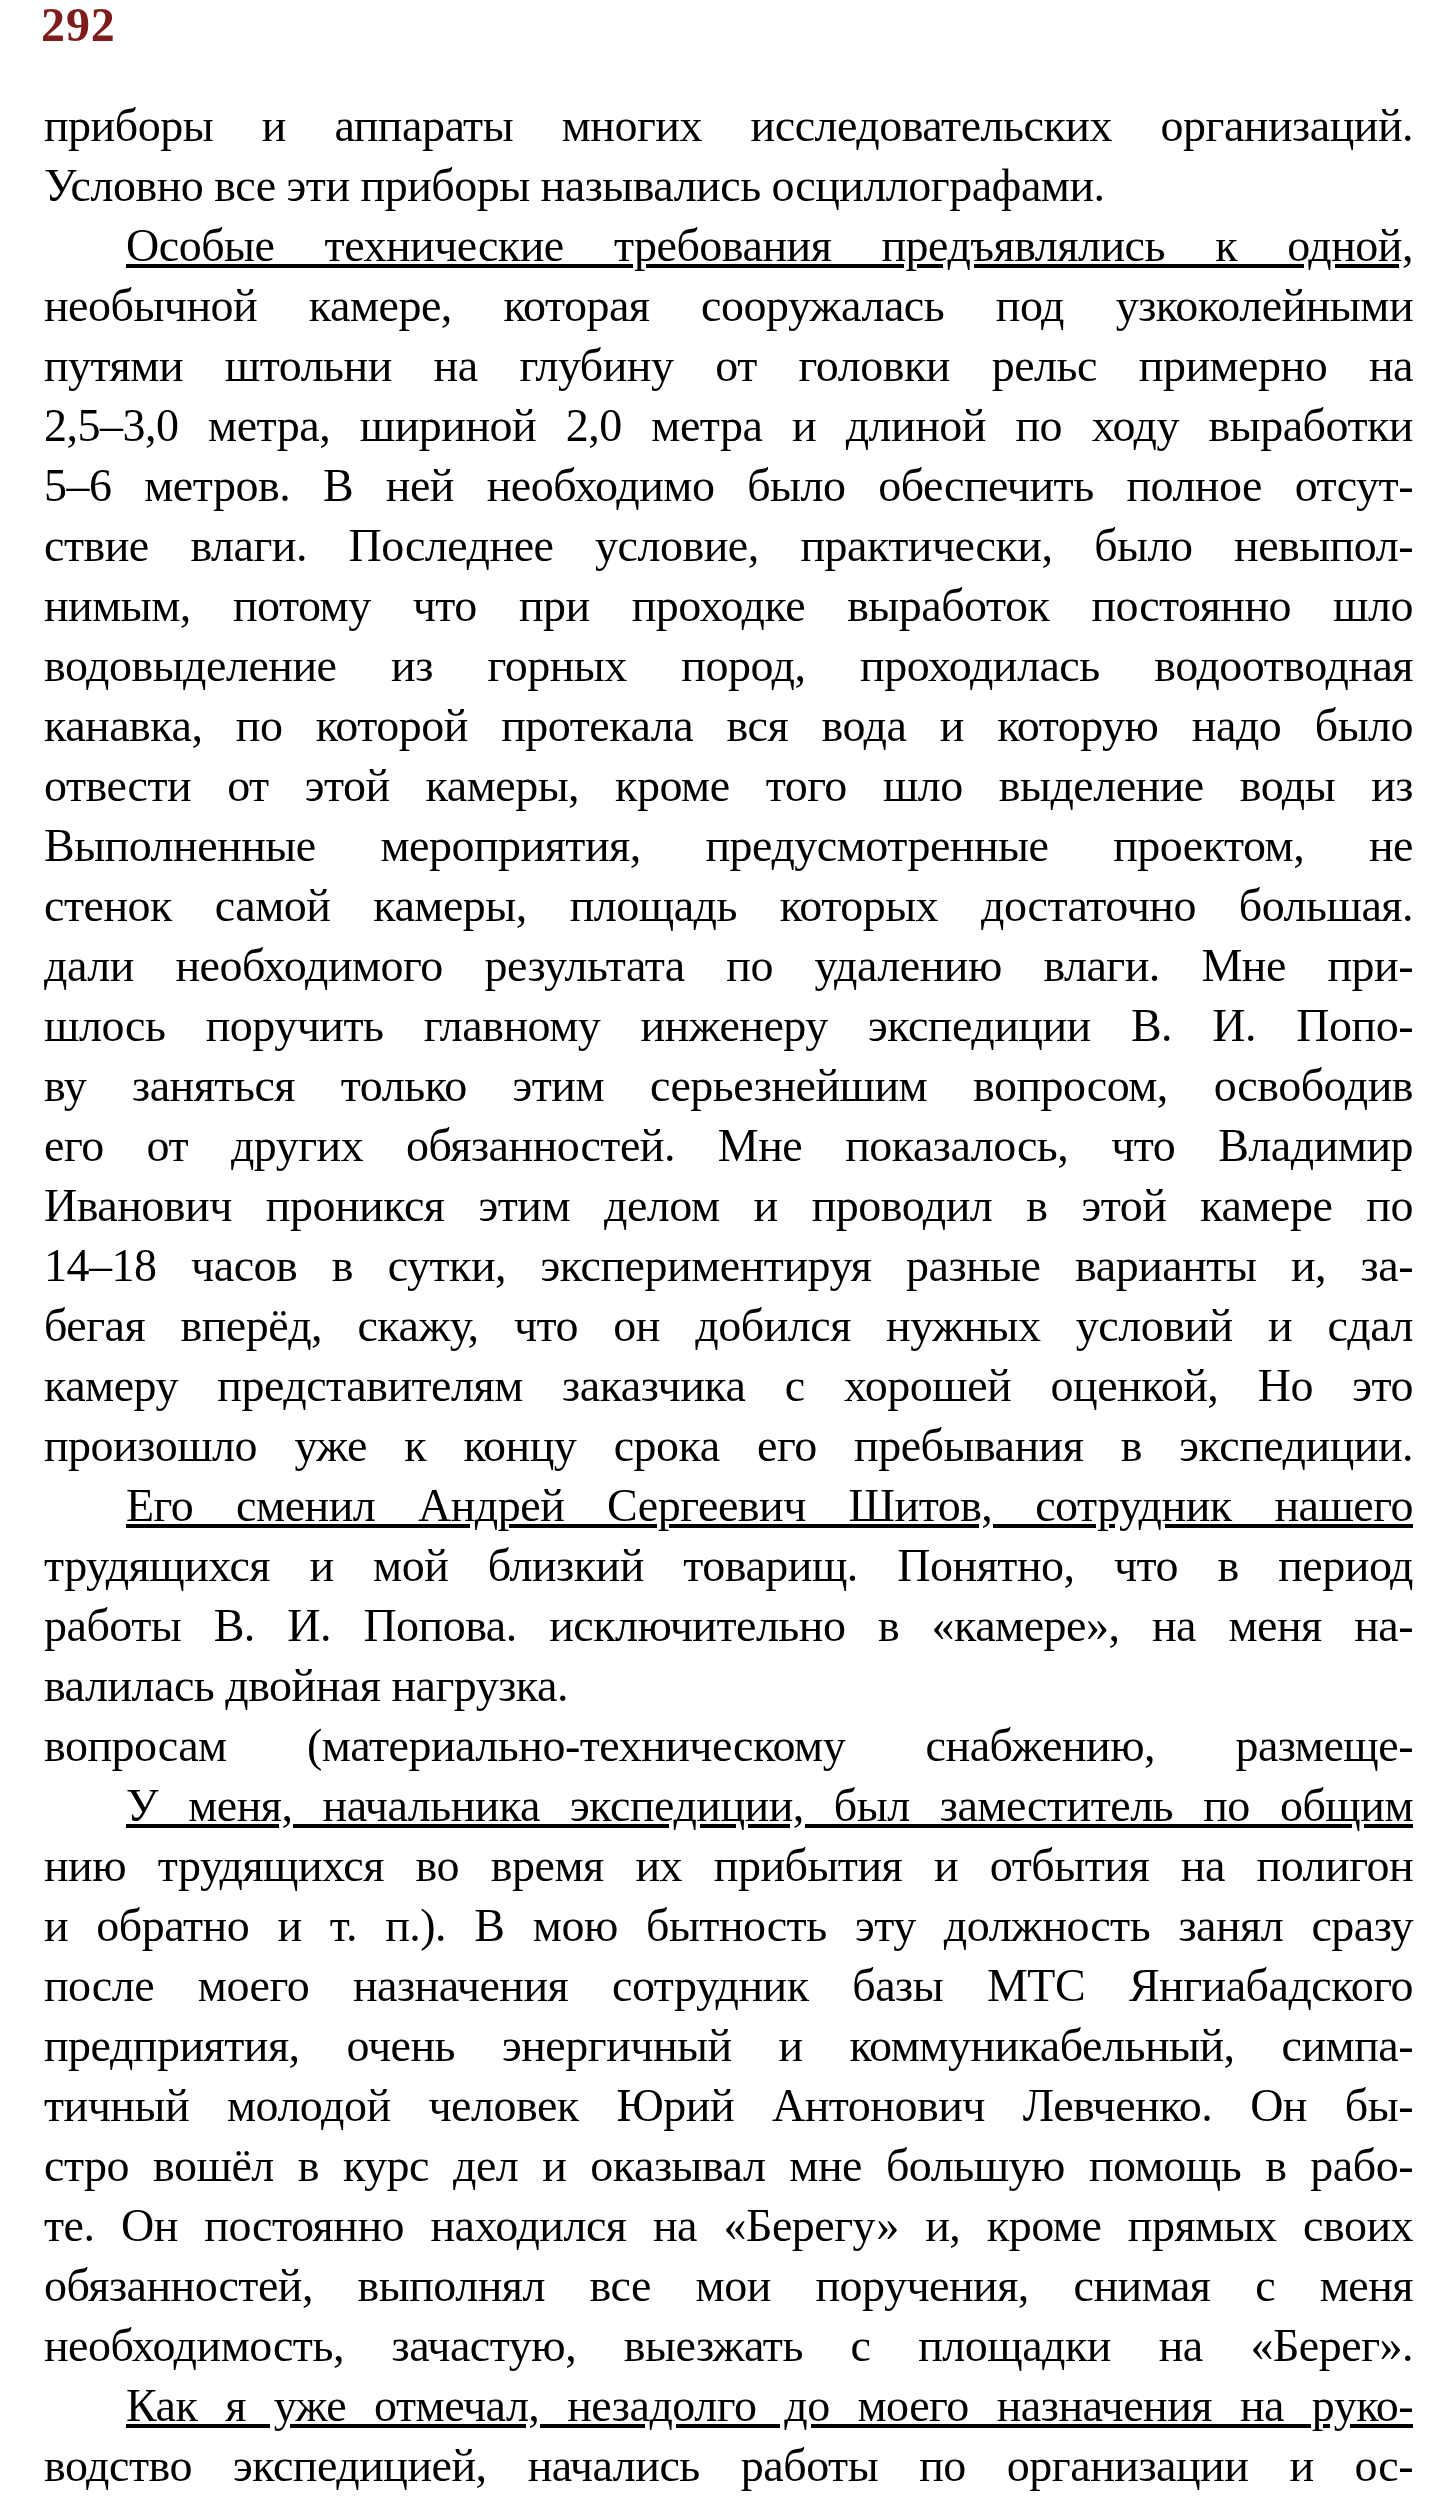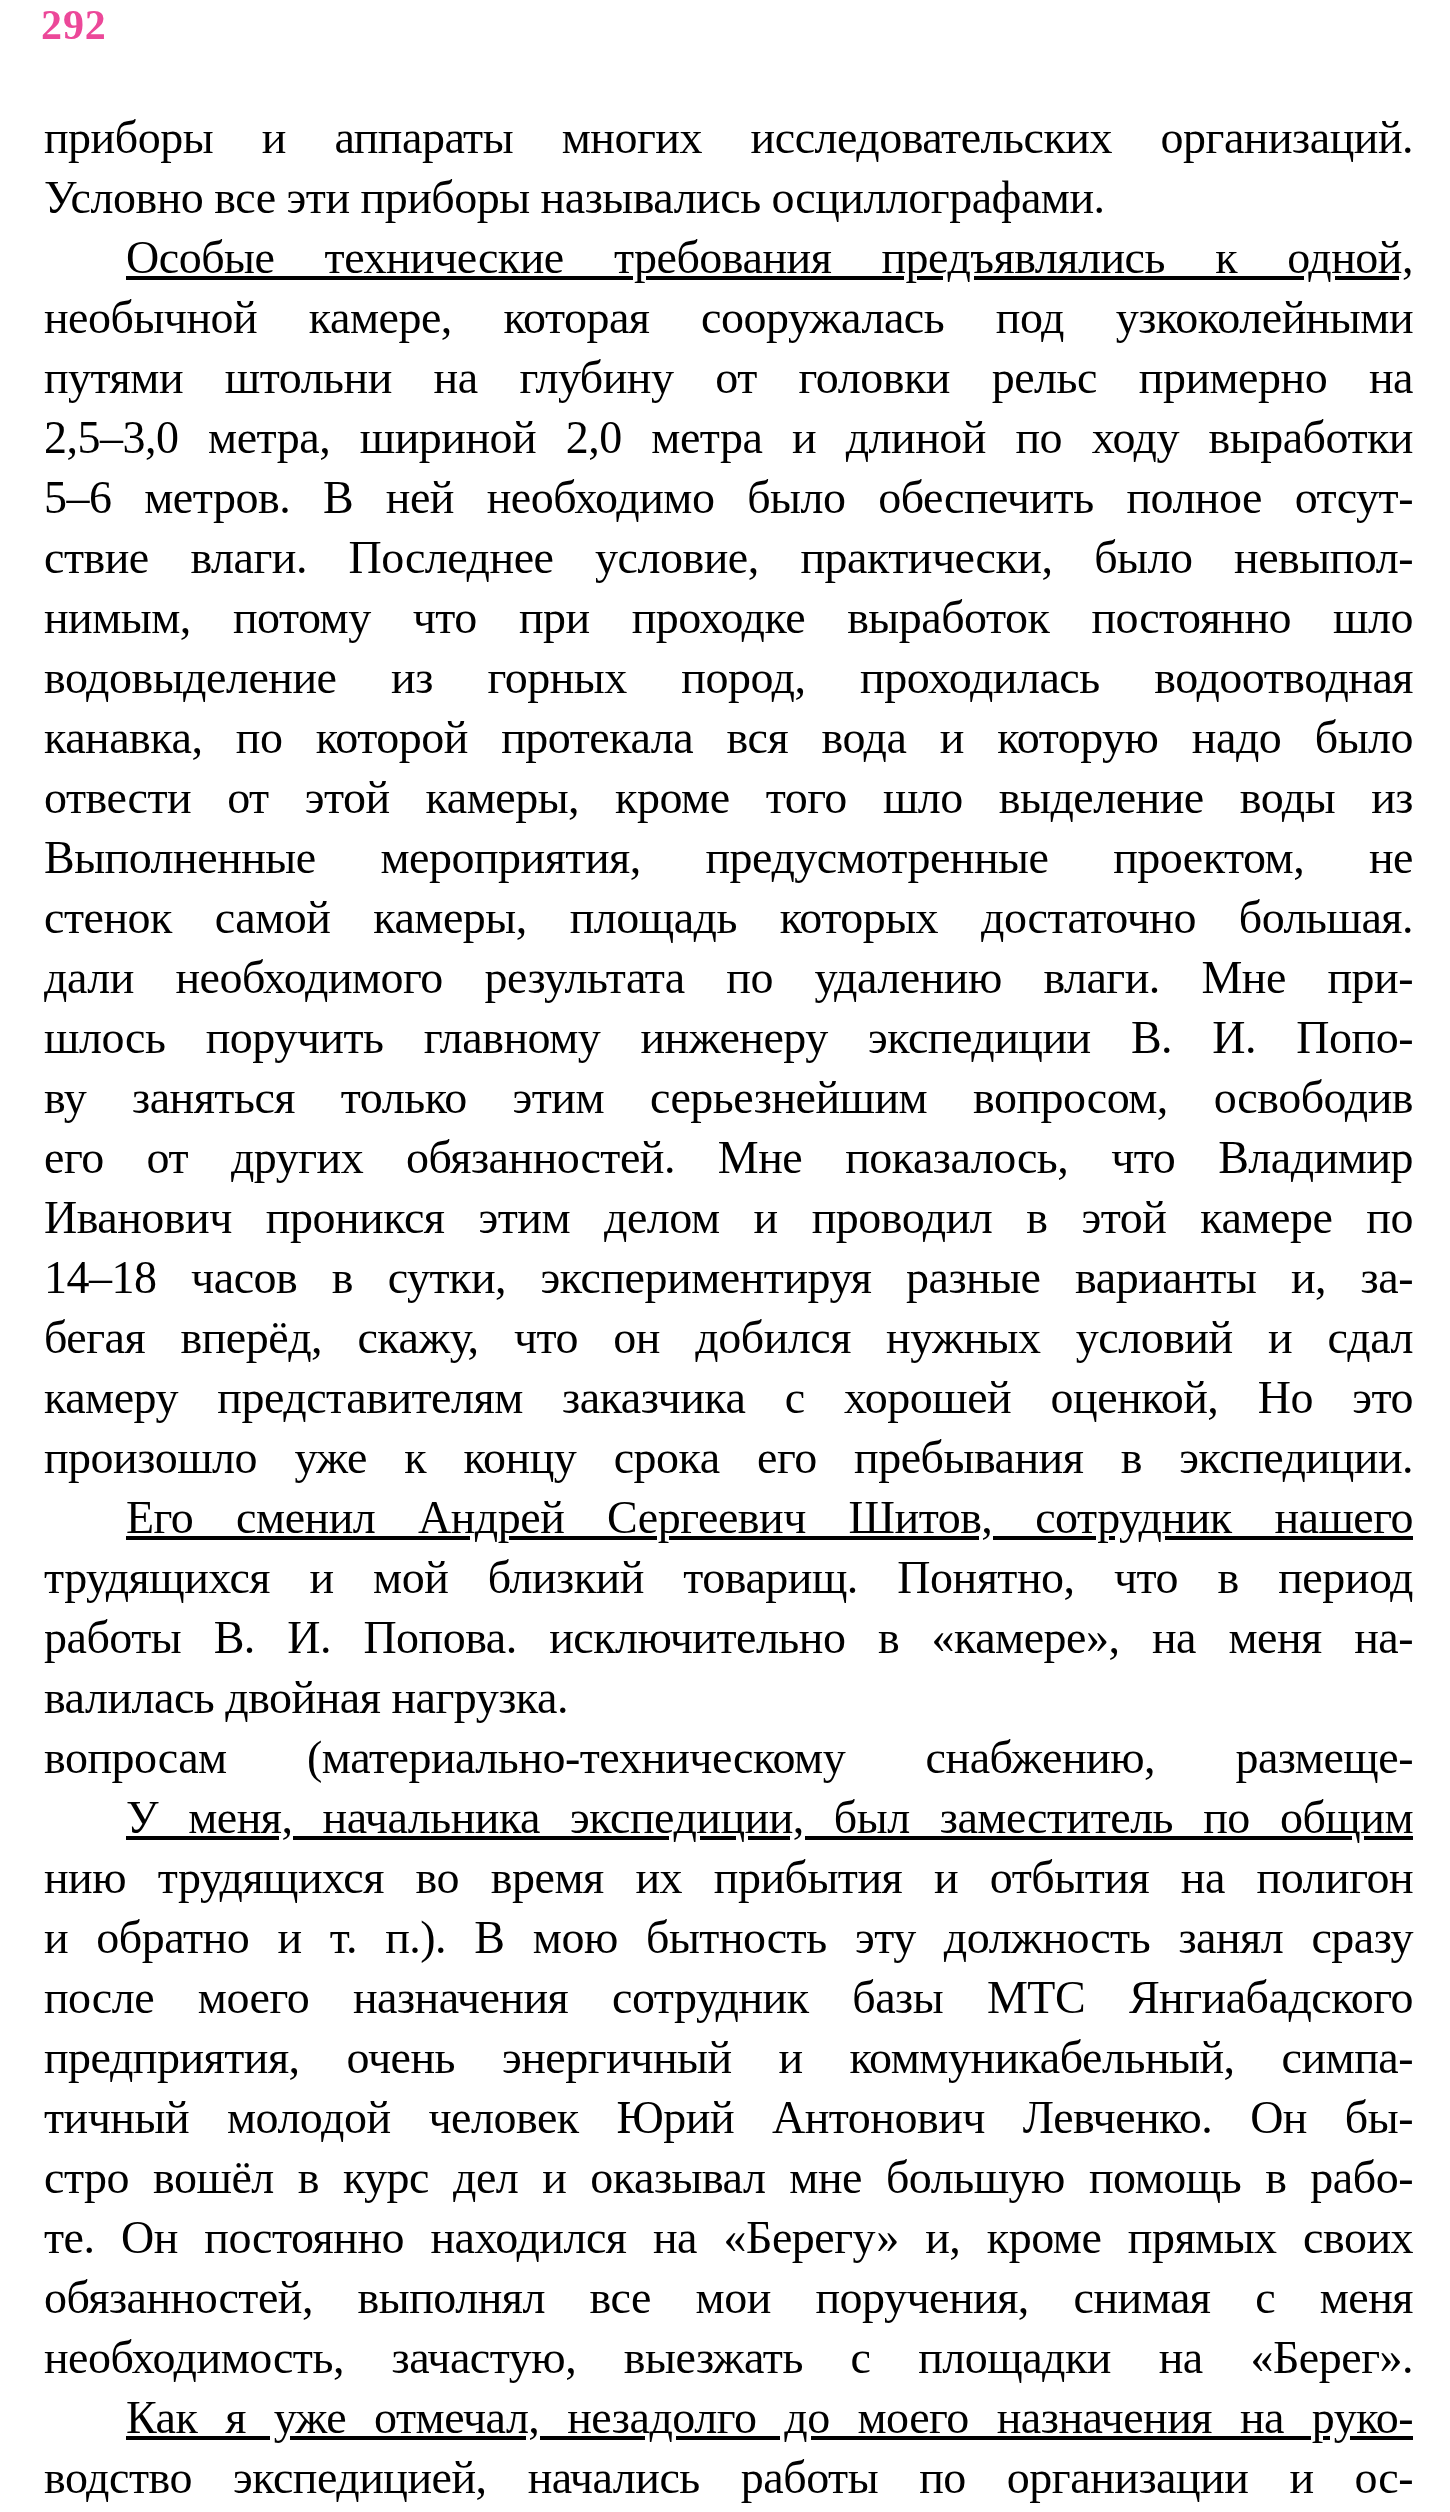--- a/index.html
+++ b/index.html
@@ -13,31 +13,31 @@
     height: 2512px;
     background: #ffffff;
     overflow: hidden;
     font-family: "Liberation Serif", serif;
     color: #000000;
   }
   .page-number {
     position: absolute;
     left: 41px;
     top: 3.6px;
-    font-size: 42px;
+    font-size: 48px;
     line-height: 42px;
     font-weight: bold;
     letter-spacing: 0.9px;
-    color: #ec4899;
+    color: #7f1d1d;
     text-align: right;
   }
   .text-block {
     position: absolute;
     left: 44px;
-    top: 108px;
+    top: 96px;
     width: 1369px;
   }
   .line {
     height: 60px;
     line-height: 60px;
     font-size: 46px;
     letter-spacing: -0.5px;
     white-space: normal;
     text-align: justify;
     text-align-last: justify;

